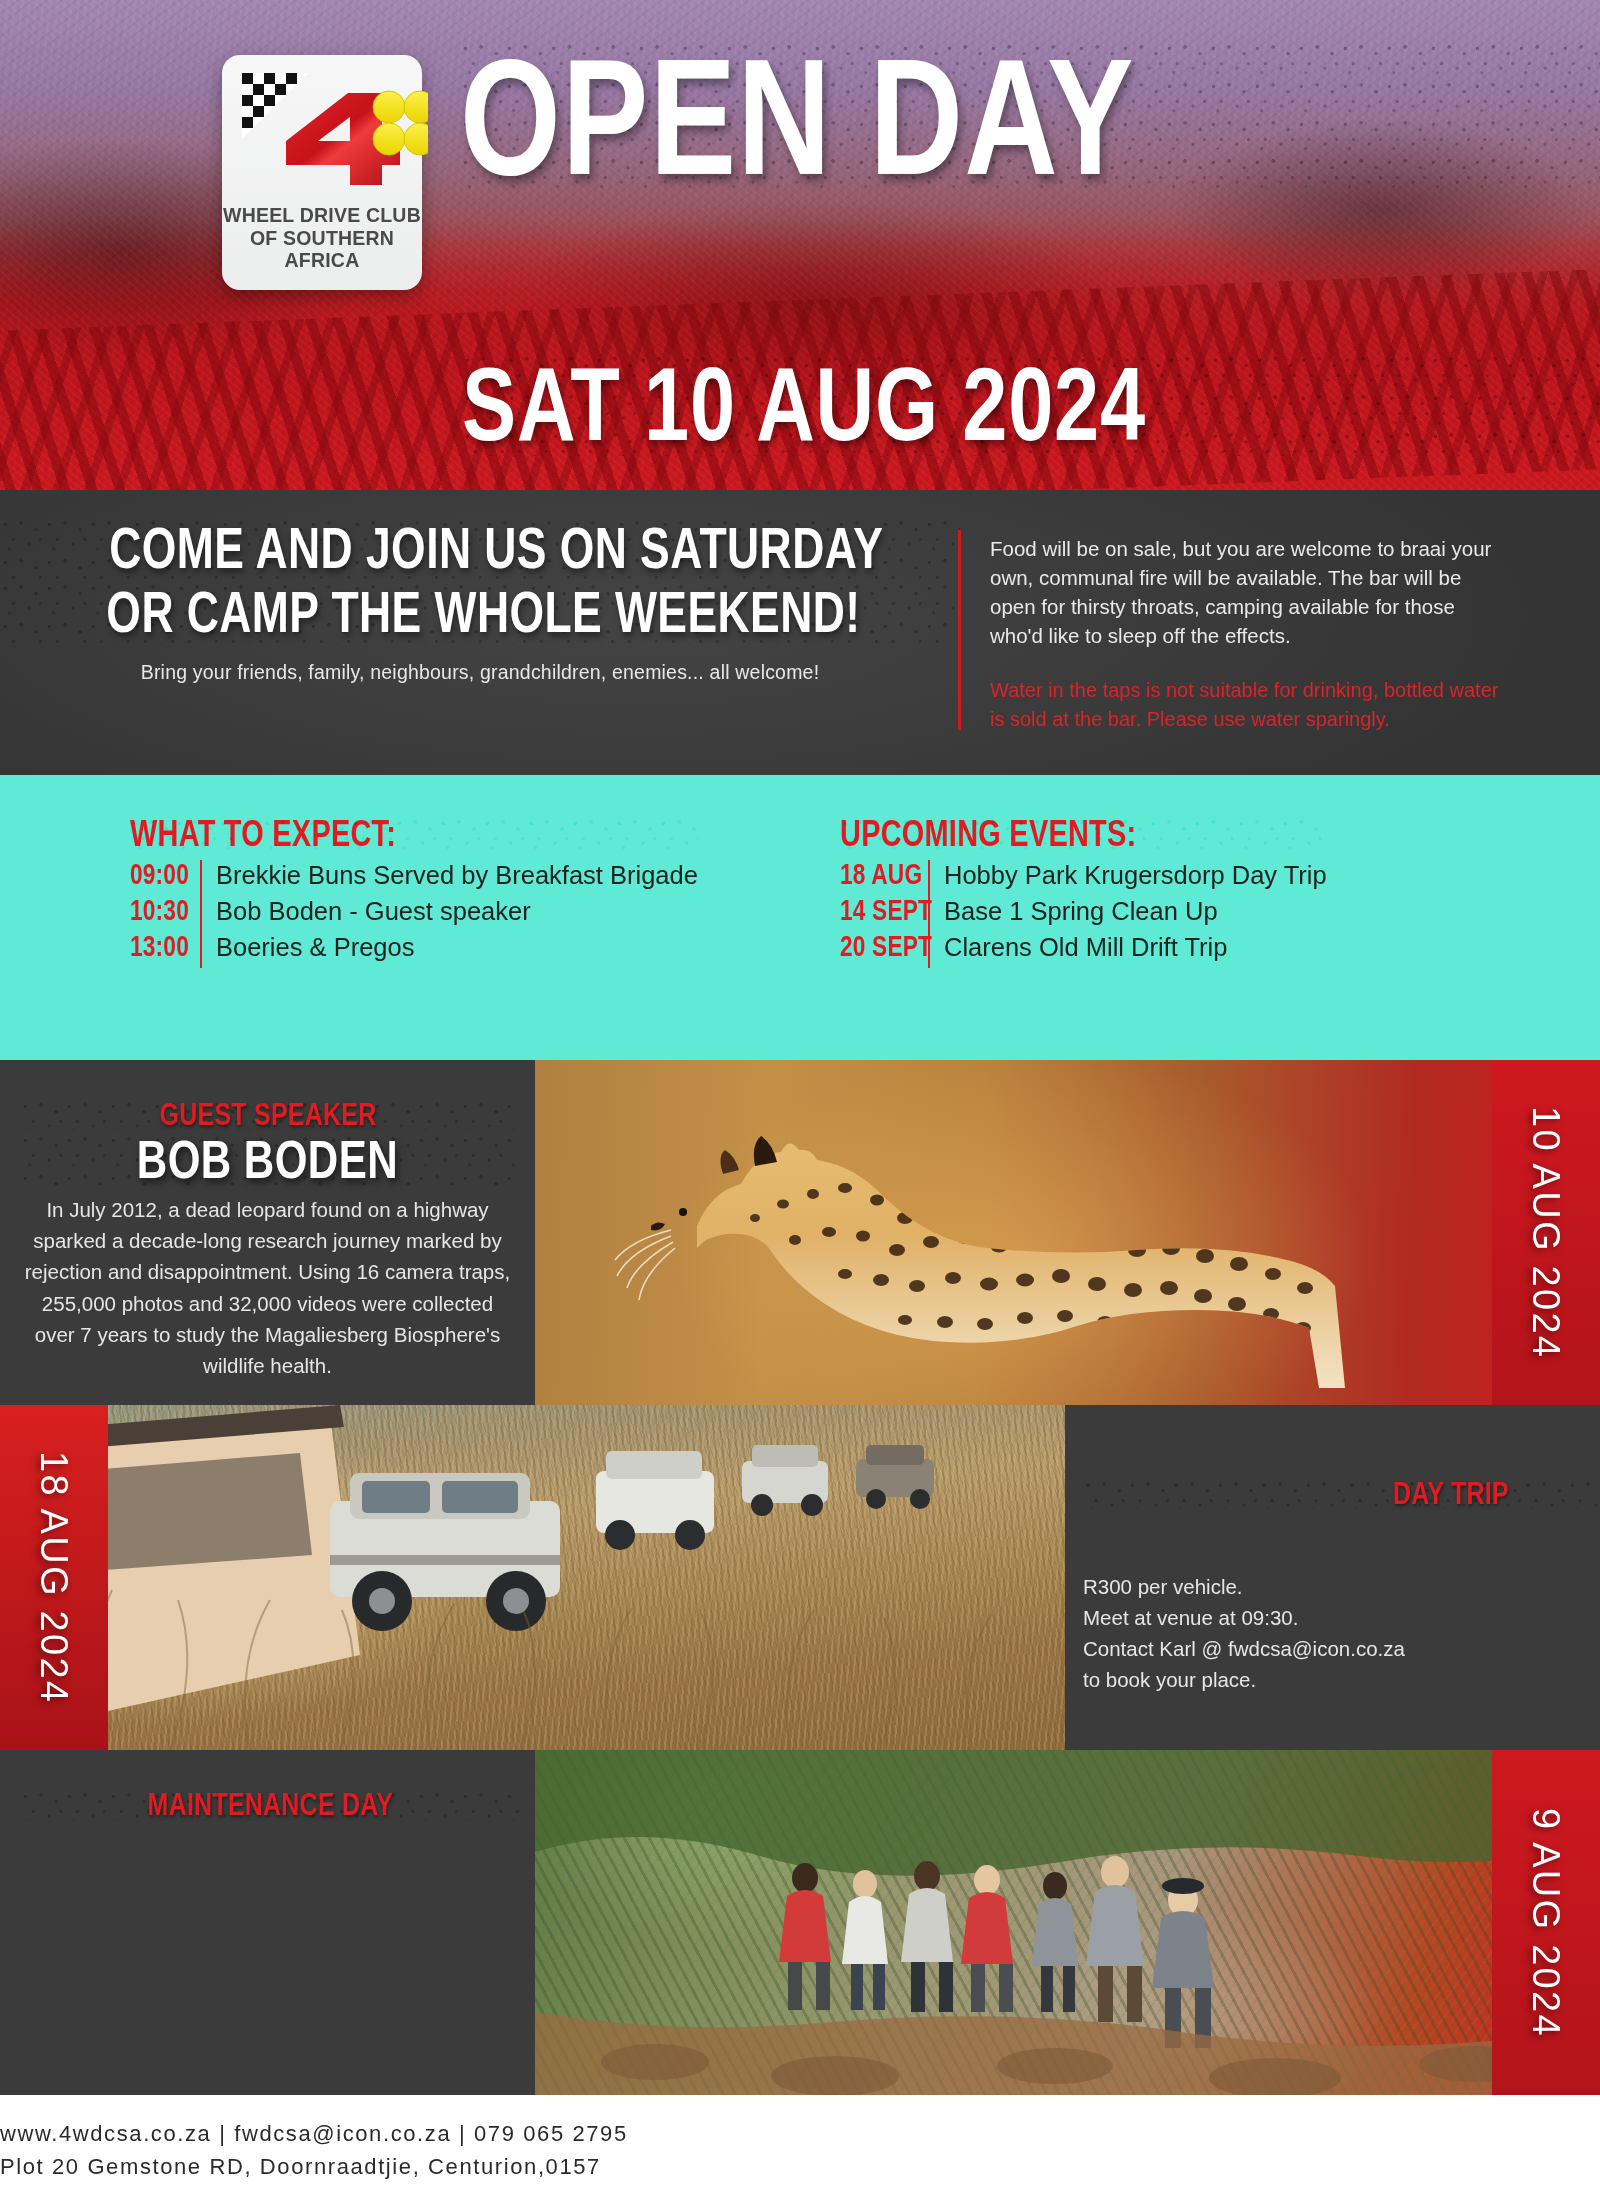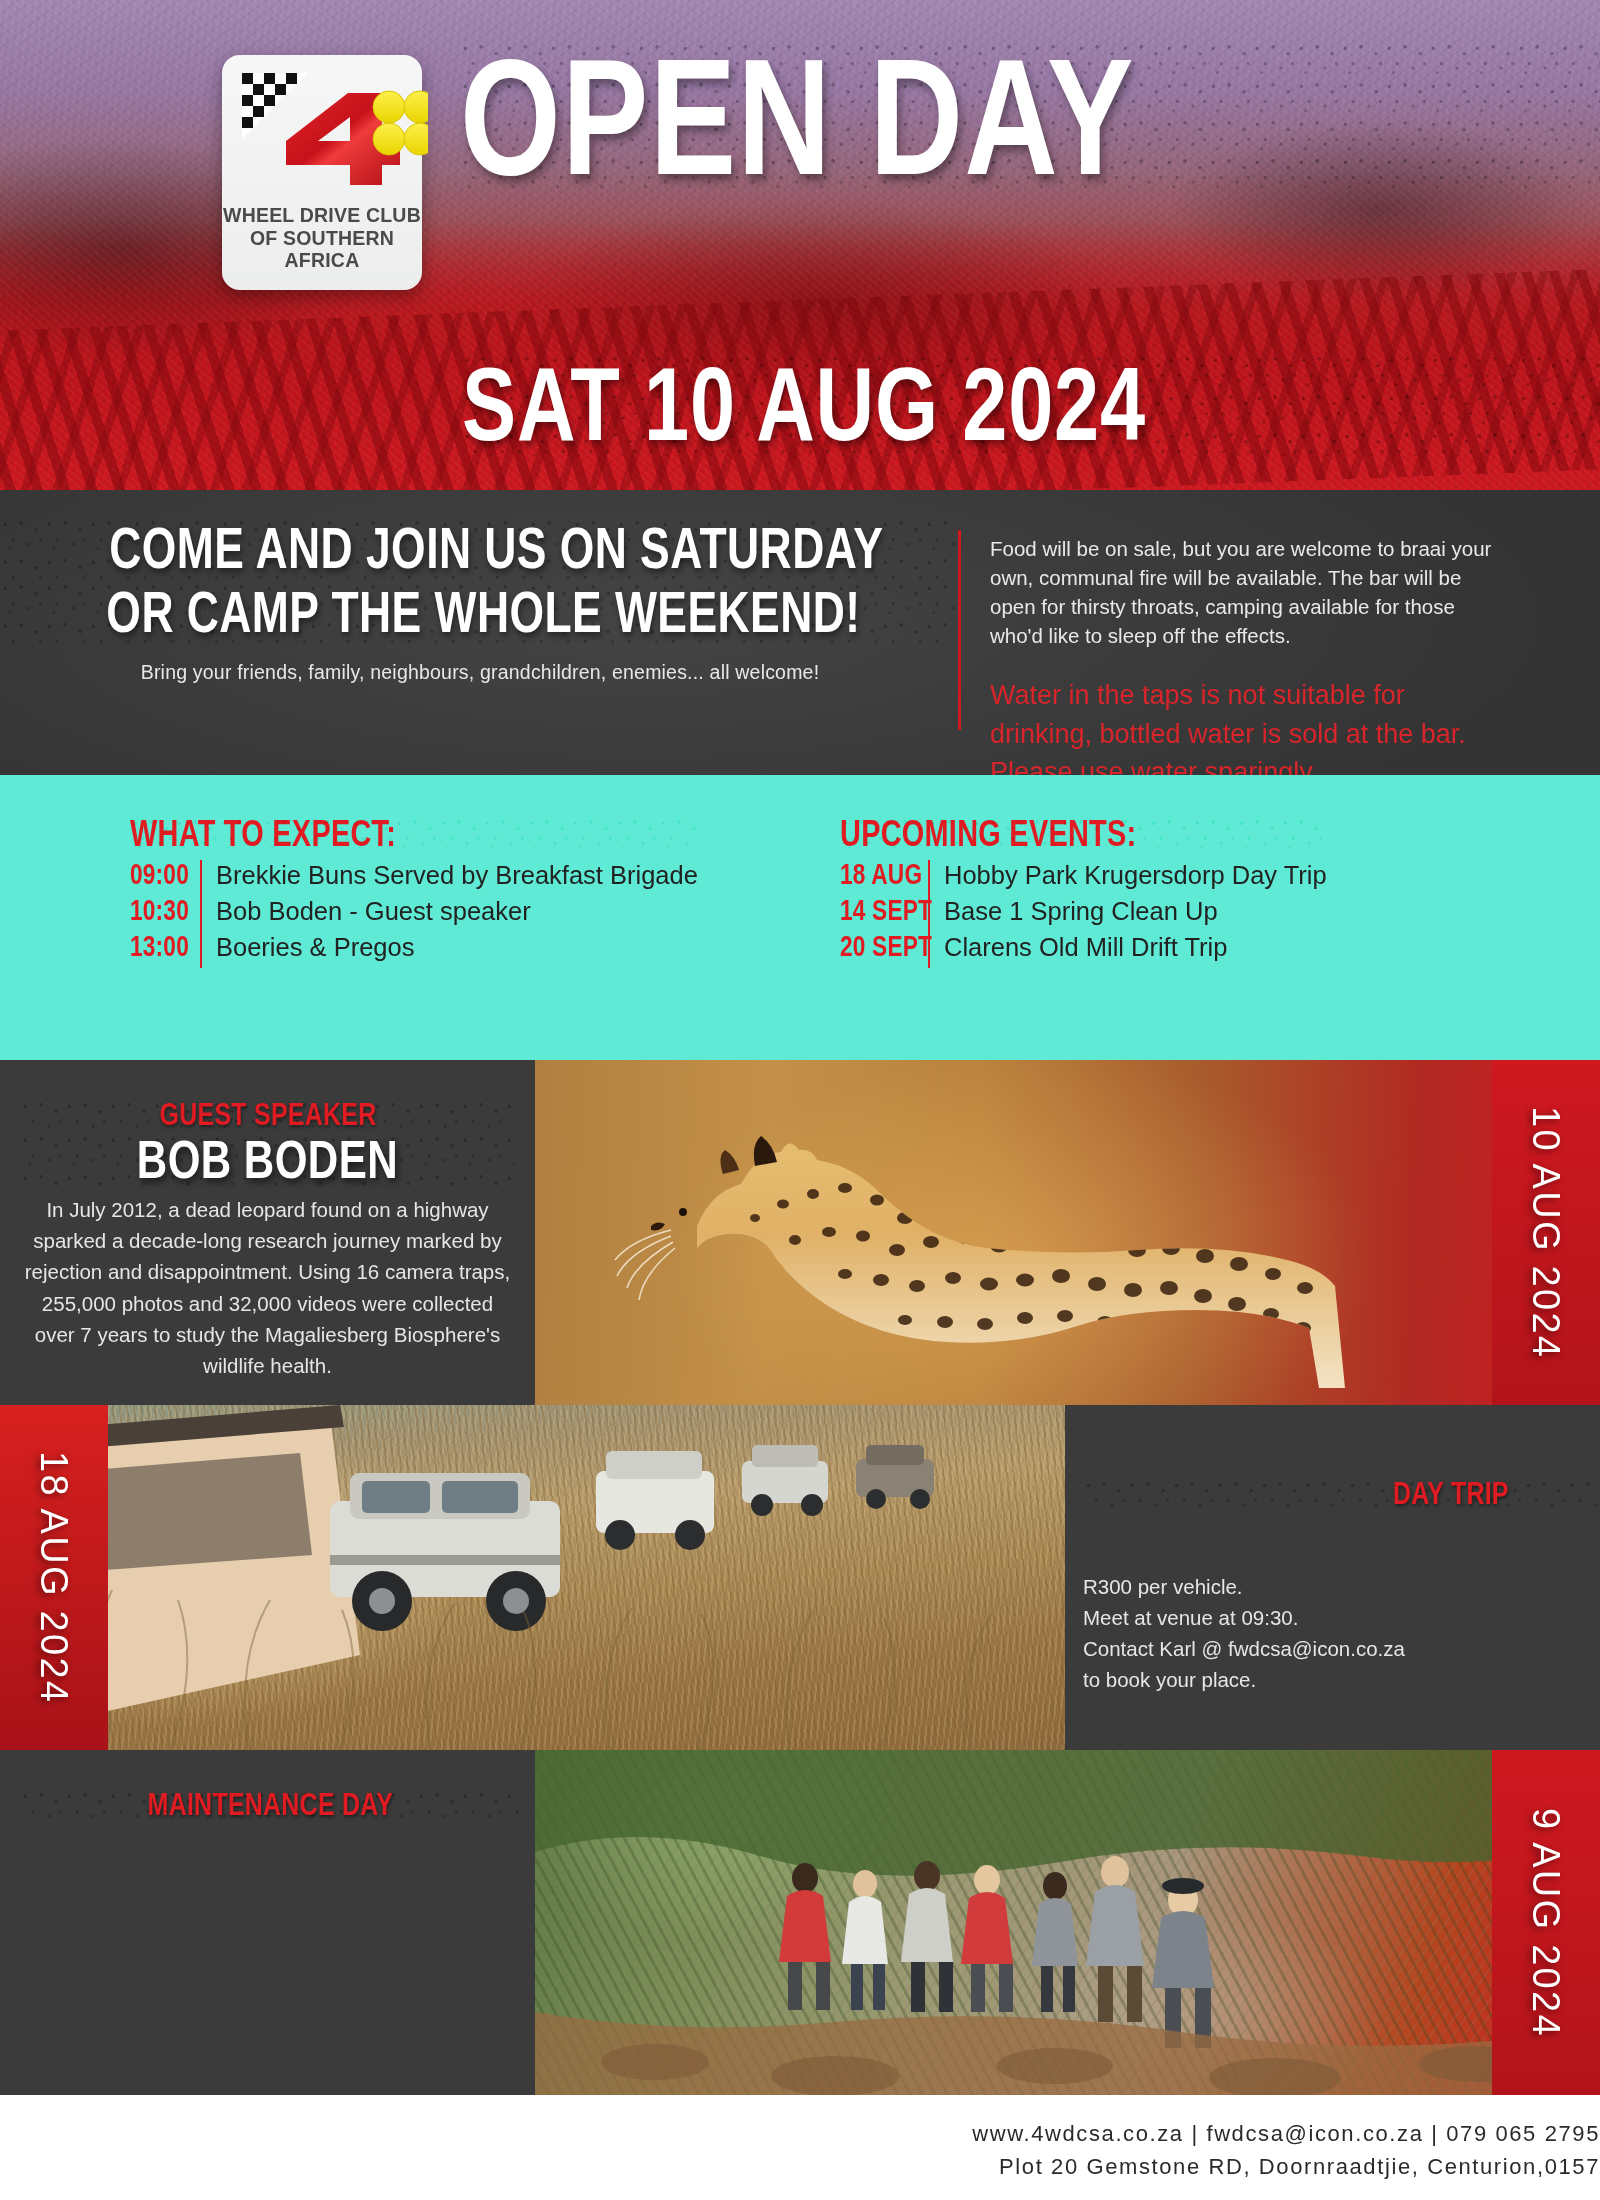--- a/index.html
+++ b/index.html
@@ -163,21 +163,21 @@
   .invite-right {
     position: absolute;
     left: 990px; top: 44px; width: 510px;
     color: #e9e9e9;
     font-size: 20.5px;
     line-height: 1.42;
   }
   .invite-warn {
     margin-top: 26px;
     color: #d8242b;
-    font-size: 27px;
+    font-size: 20px;
     line-height: 1.42;
   }
 
   
   .lists {
     position: absolute;
     left: 0; top: 775px;
     width: 1600px; height: 285px;
     background: #5eead4;
   }
@@ -306,21 +306,21 @@
   }
   .p3 .panel-dark { left: 0; width: 535px; }
   .p3 .vstrip { right: 0; background: linear-gradient(180deg,#cf1820,#b2141a); }
   .p3-text { position: absolute; left: 20px; top: 38px; width: 500px; text-align: center; }
 
   
   .footer {
     position: absolute;
     left: 0; top: 2095px; width: 1600px; height: 105px;
     background: #ffffff;
-    text-align: right;
+    text-align: left;
     padding-top: 22px;
     box-sizing: border-box;
   }
   .footer div {
     color: #2a2a2a;
     font-size: 22px;
     line-height: 1.52;
     letter-spacing: 1.6px;
     font-family: "Liberation Sans Narrow", "Liberation Sans", sans-serif;
   }

